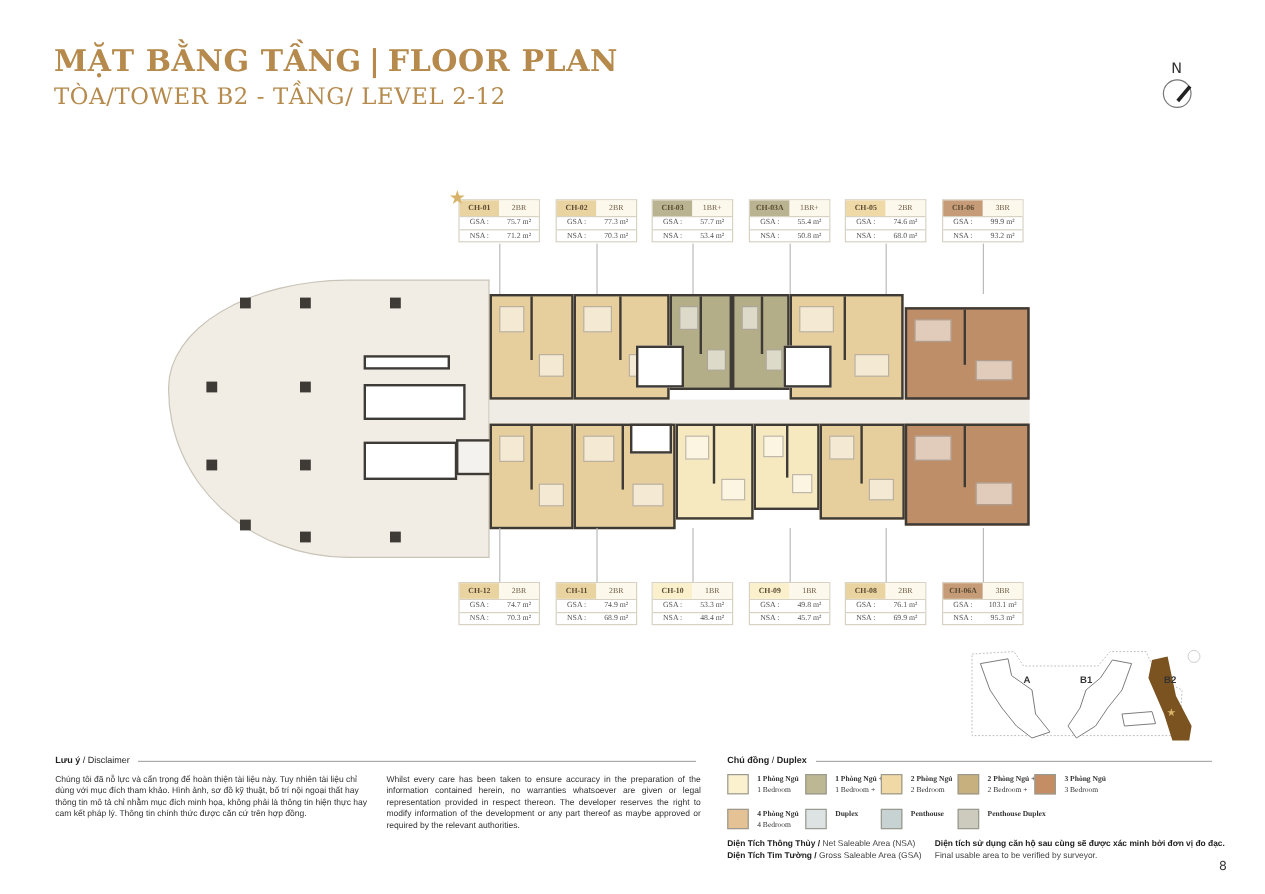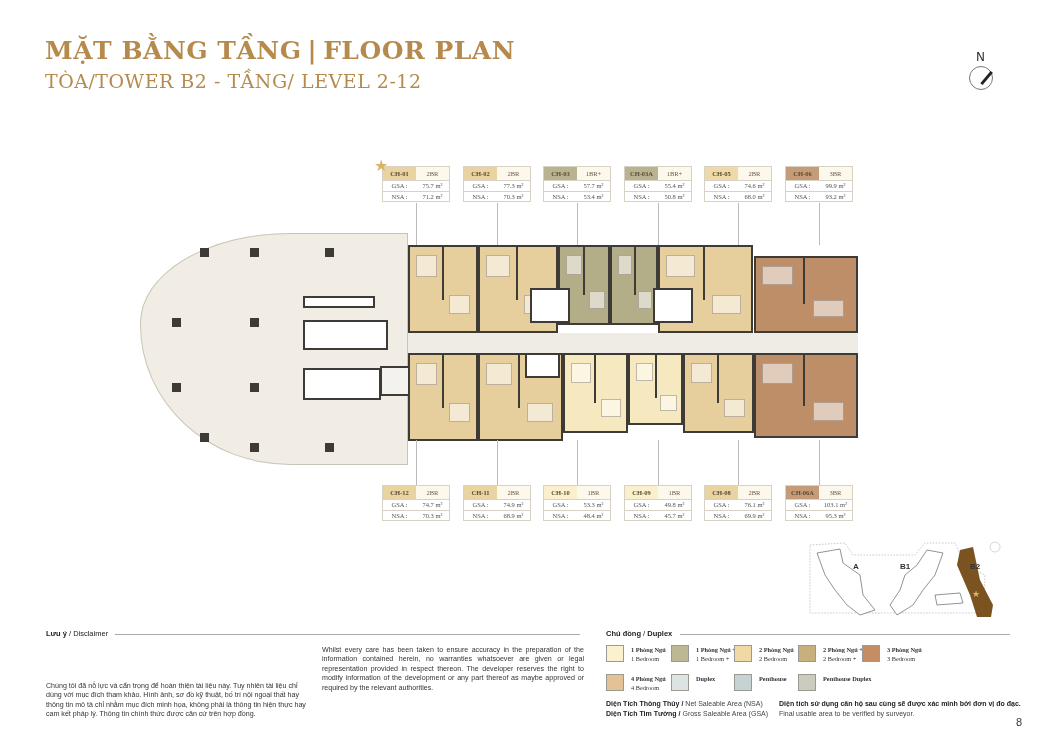--- a/index.html
+++ b/index.html
@@ -163,21 +163,21 @@
       <div class="core" style="left: 390px; top: 60px; width: 40px; height: 35px;"></div>
       <div class="core" style="left: 513px; top: 60px; width: 40px; height: 35px;"></div>
       <div class="core" style="left: 385px; top: 125px; width: 35px; height: 25px;"></div>
     </div>
 </div>
 
 <div class="sec-head" style="left:46px;top:629px">
   <b>Lưu ý</b> / <span>Disclaimer</span>
 </div>
 <div class="hline" style="left:115px;top:634px;width:465px"></div>
-<div class="disc-text" style="left:46px;top:682px;width:265px">Chúng tôi đã nỗ lực và cẩn trọng để hoàn thiện tài liệu này. Tuy nhiên tài liệu chỉ dùng với mục đích tham khảo. Hình ảnh, sơ đồ kỹ thuật, bố trí nội ngoại thất hay thông tin mô tả chỉ nhằm mục đích minh họa, không phải là thông tin hiện thực hay cam kết pháp lý. Thông tin chính thức được căn cứ trên hợp đồng.</div>
+<div class="disc-text" style="left:46px;top:646px;width:265px">Chúng tôi đã nỗ lực và cẩn trọng để hoàn thiện tài liệu này. Tuy nhiên tài liệu chỉ dùng với mục đích tham khảo. Hình ảnh, sơ đồ kỹ thuật, bố trí nội ngoại thất hay thông tin mô tả chỉ nhằm mục đích minh họa, không phải là thông tin hiện thực hay cam kết pháp lý. Thông tin chính thức được căn cứ trên hợp đồng.</div>
 <div class="disc-text" style="left:322px;top:646px;width:262px;text-align:justify">Whilst every care has been taken to ensure accuracy in the preparation of the information contained herein, no warranties whatsoever are given or legal representation provided in respect thereon. The developer reserves the right to modify information of the development or any part thereof as maybe approved or required by the relevant authorities.</div>
 
 <div class="sec-head" style="left:606px;top:629px">
   <b>Chú đồng</b> / <b>Duplex</b>
 </div>
 <div class="hline" style="left:680px;top:634px;width:330px"></div>
 <div class="legend" id="legend">
     <div class="lg-item" style="left: 0px; top: 0px;">
       <span class="lg-sw" style="background:#fbf1cf"></span>
       <span><b>1 Phòng Ngủ</b><span>1 Bedroom</span></span>

